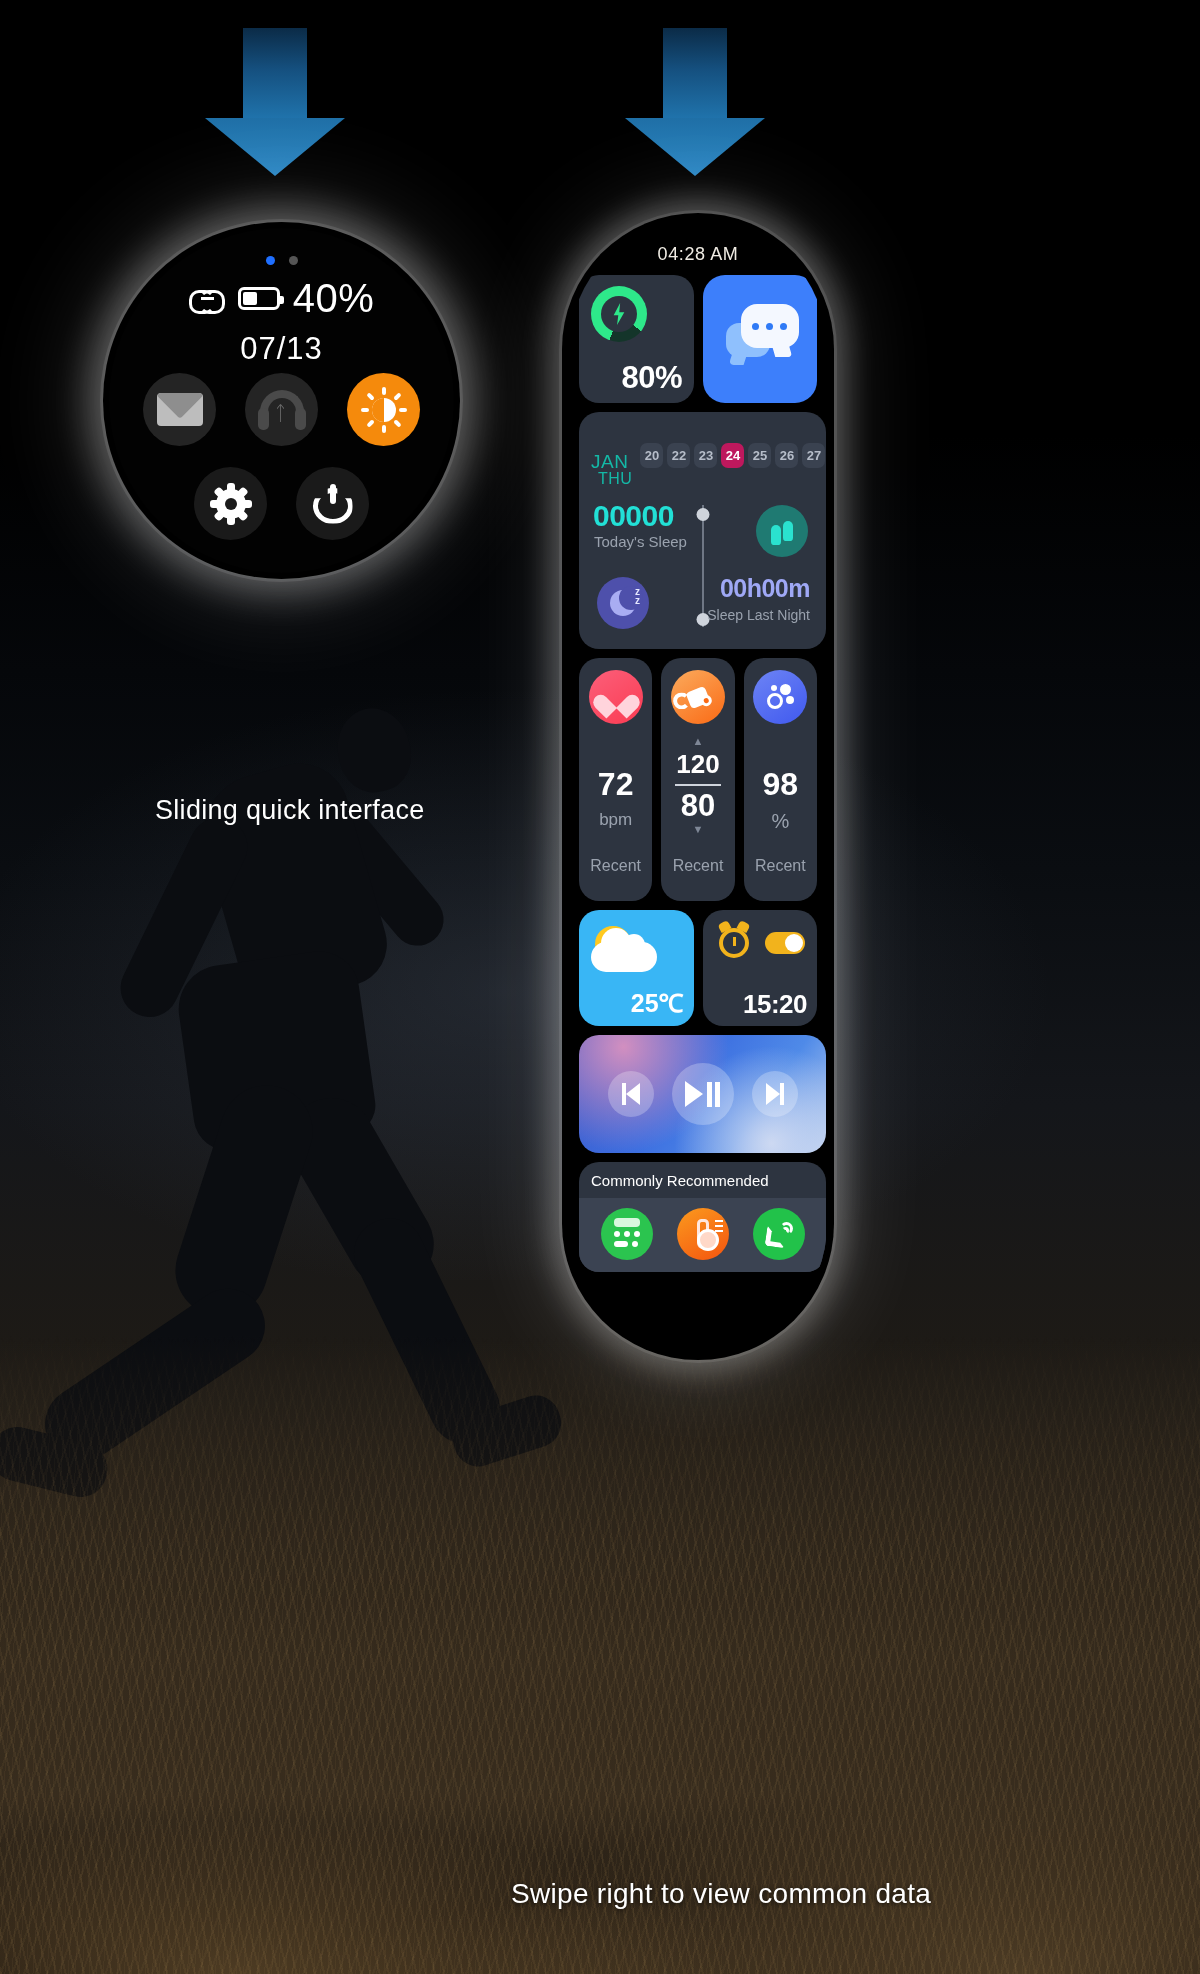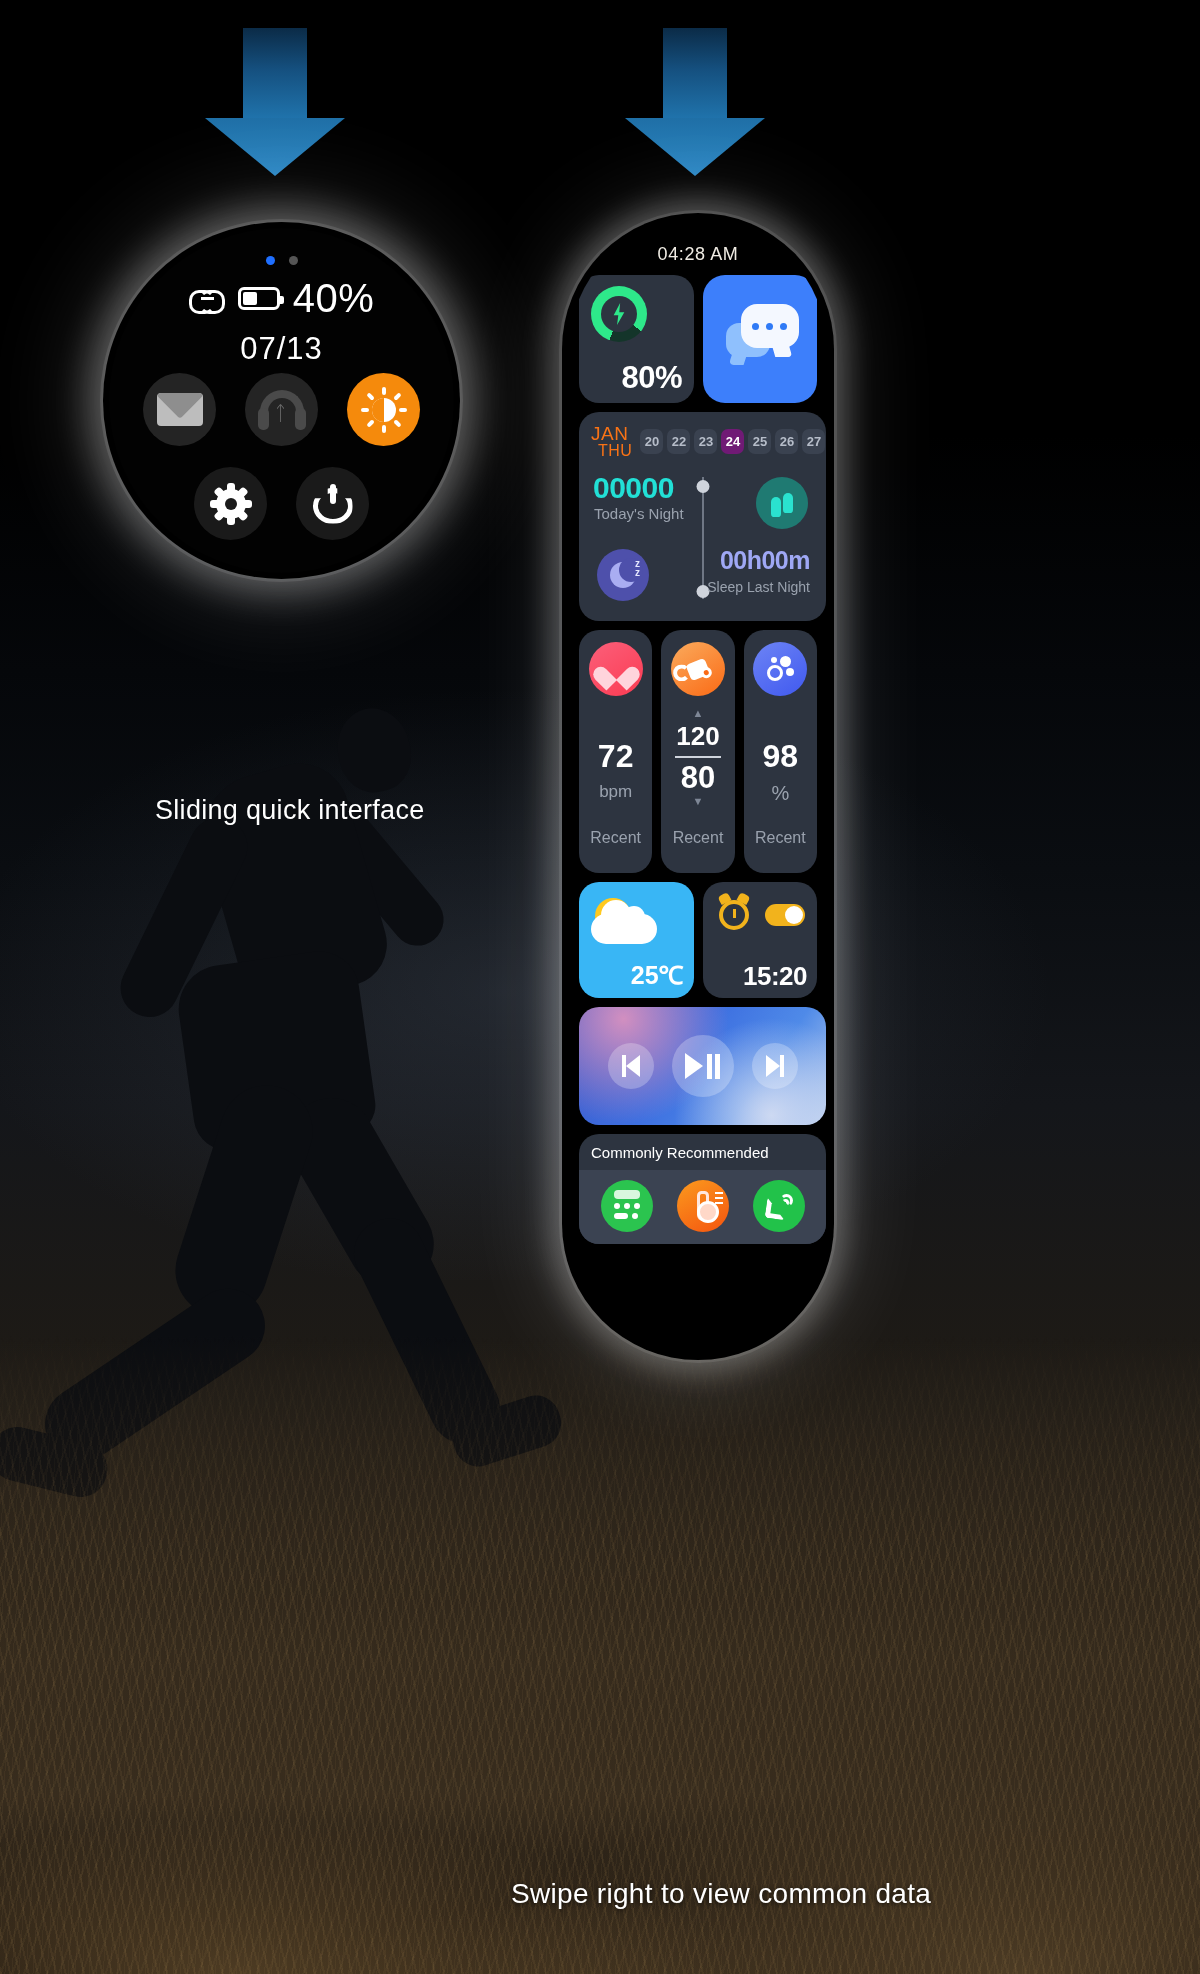--- a/index.html
+++ b/index.html
@@ -169,27 +169,27 @@
   .msg-card{ width:119px; height:128px; background:#3d7ffb; border-radius:22px; position:relative;}
   .bub-back{ position:absolute; left:23px; top:48px; width:44px; height:34px; background:#8fc0fd; border-radius:13px;}
   .bub-back:after{ content:""; position:absolute; left:5px; bottom:-8px; width:15px; height:15px; background:#8fc0fd; border-radius:0 0 0 5px; transform:skewX(-18deg);}
   .bub-front{ position:absolute; left:38px; top:29px; width:58px; height:44px; background:#f4f8ff; border-radius:16px;}
   .bub-front:after{ content:""; position:absolute; right:9px; bottom:-9px; width:17px; height:16px; background:#f4f8ff; border-radius:0 0 4px 0; transform:skewX(16deg);}
   .bub-front i{ position:absolute; top:19px; width:7px; height:7px; border-radius:50%; background:#2f7af6; display:block;}
   .bub-front i:nth-child(1){ left:11px;} .bub-front i:nth-child(2){ left:25px;} .bub-front i:nth-child(3){ left:39px;}
 
   .cal-card{ width:247px; padding:12px 12px 14px; margin-bottom:9px;}
   .cal-top{ display:flex; align-items:center; gap:8px; }
-  .cal-month{ color:#f97316; line-height:1; }
+  .cal-month{ color:#14b8a6; line-height:1;margin-top:28px; }
   .cal-month .m{ font-size:19px; letter-spacing:.5px; display:block;}
   .cal-month .d{ font-size:16px; letter-spacing:.5px; display:block; margin-left:7px;}
   .cal-days{ display:flex; gap:4px; }
   .cal-days span{ width:23px; height:25px; border-radius:7px; background:#3a4250; color:#b6bdc9;
     font-size:13px; display:flex; align-items:center; justify-content:center; font-weight:bold;}
-  .cal-days span.today{ background:#701a75; color:#fff; }
+  .cal-days span.today{ background:#be185d; color:#fff; }
 
   .act-wrap{ position:relative; height:138px; margin-top:10px; }
   .act-line{ position:absolute; left:50%; top:8px; bottom:8px; width:2px; background:#6f7785; transform:translateX(-50%);}
   .act-dot{ position:absolute; left:50%; width:13px; height:13px; border-radius:50%; background:#cfd4dc; transform:translateX(-50%);}
   .act-dot.d1{ top:11px; } .act-dot.d2{ bottom:9px; }
   .steps-num{ position:absolute; left:2px; top:2px; color:#22e0d6; font-size:30px; font-weight:bold; letter-spacing:-.5px;}
   .steps-lbl{ position:absolute; left:3px; top:36px; color:#9aa2ae; font-size:15px;}
   .foot-circ{ position:absolute; right:6px; top:8px; width:52px; height:52px; border-radius:50%; background:#1f7a72; display:flex; align-items:center; justify-content:center;}
   .foot-circ i{ width:10px; height:20px; background:#2ae2cf; border-radius:6px 6px 4px 4px; display:block; margin:0 1px;}
   .foot-circ i:first-child{ transform:translateY(4px);}
@@ -426,21 +426,21 @@
               <span>27</span>
             </div>
         </div>
 
         <div class="act-wrap">
           <span class="act-line"></span>
           <span class="act-dot d1"></span>
           <span class="act-dot d2"></span>
 
           <div class="steps-num">00000</div>
-          <div class="steps-lbl">Today's Night</div>
+          <div class="steps-lbl">Today's Sleep</div>
           <div class="foot-circ">
               <i></i>
               <i></i>
             </div>
 
           <div class="moon-circ">
             <span class="moon-shape"></span>
             <span class="moon-z">z<br>z</span>
           </div>
           <div class="sleep-num">00h00m</div>

